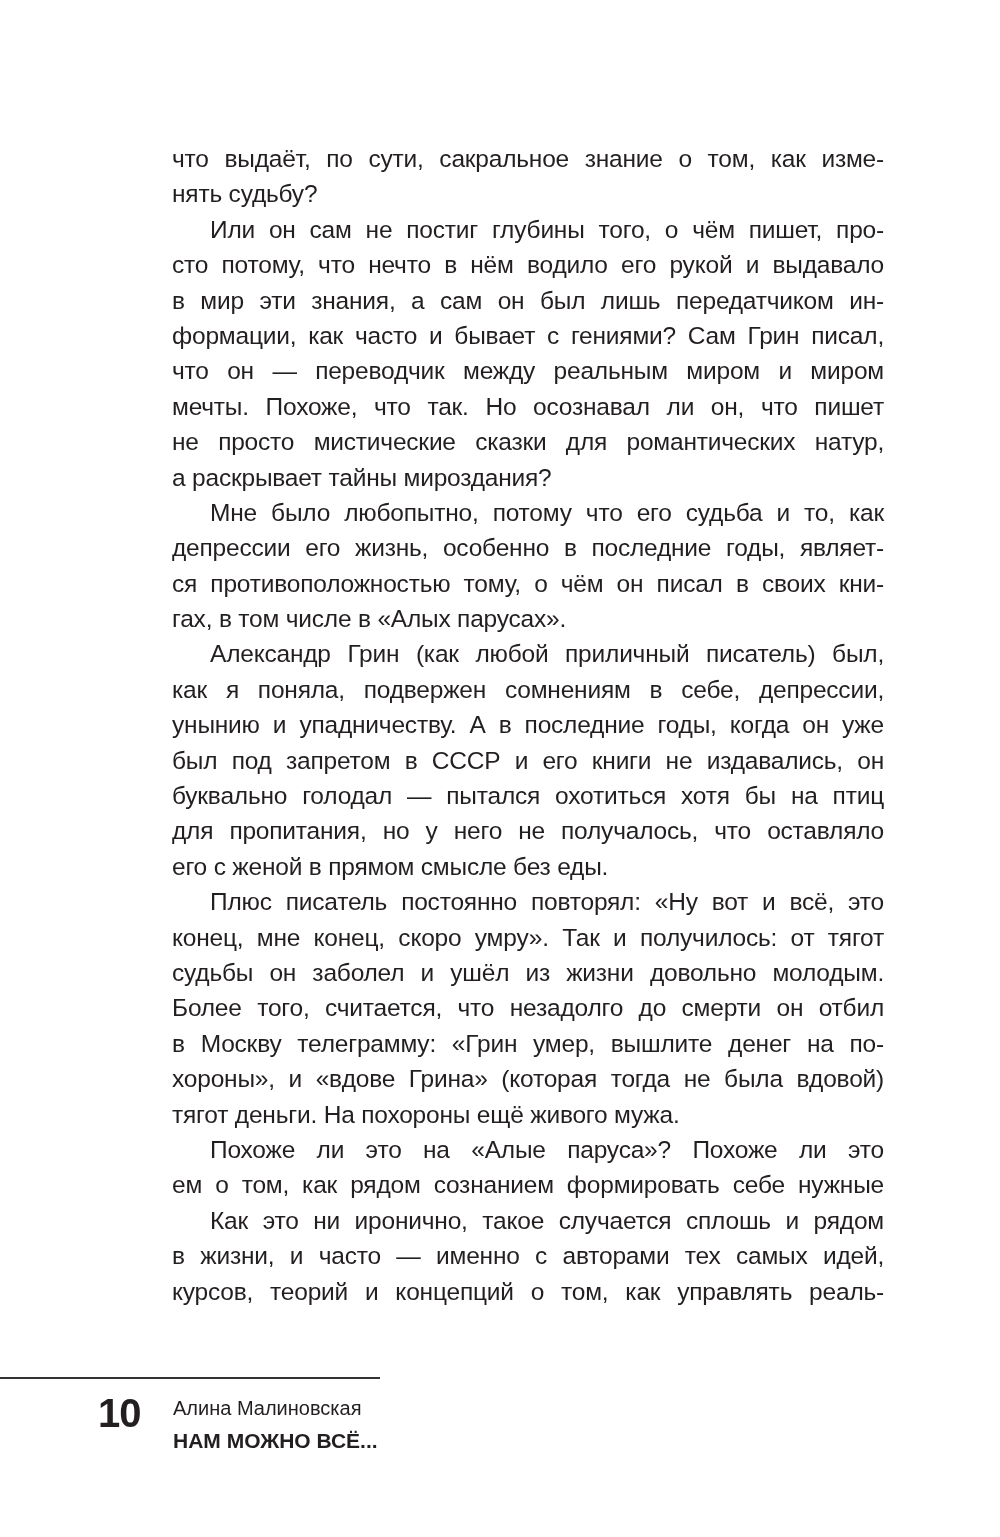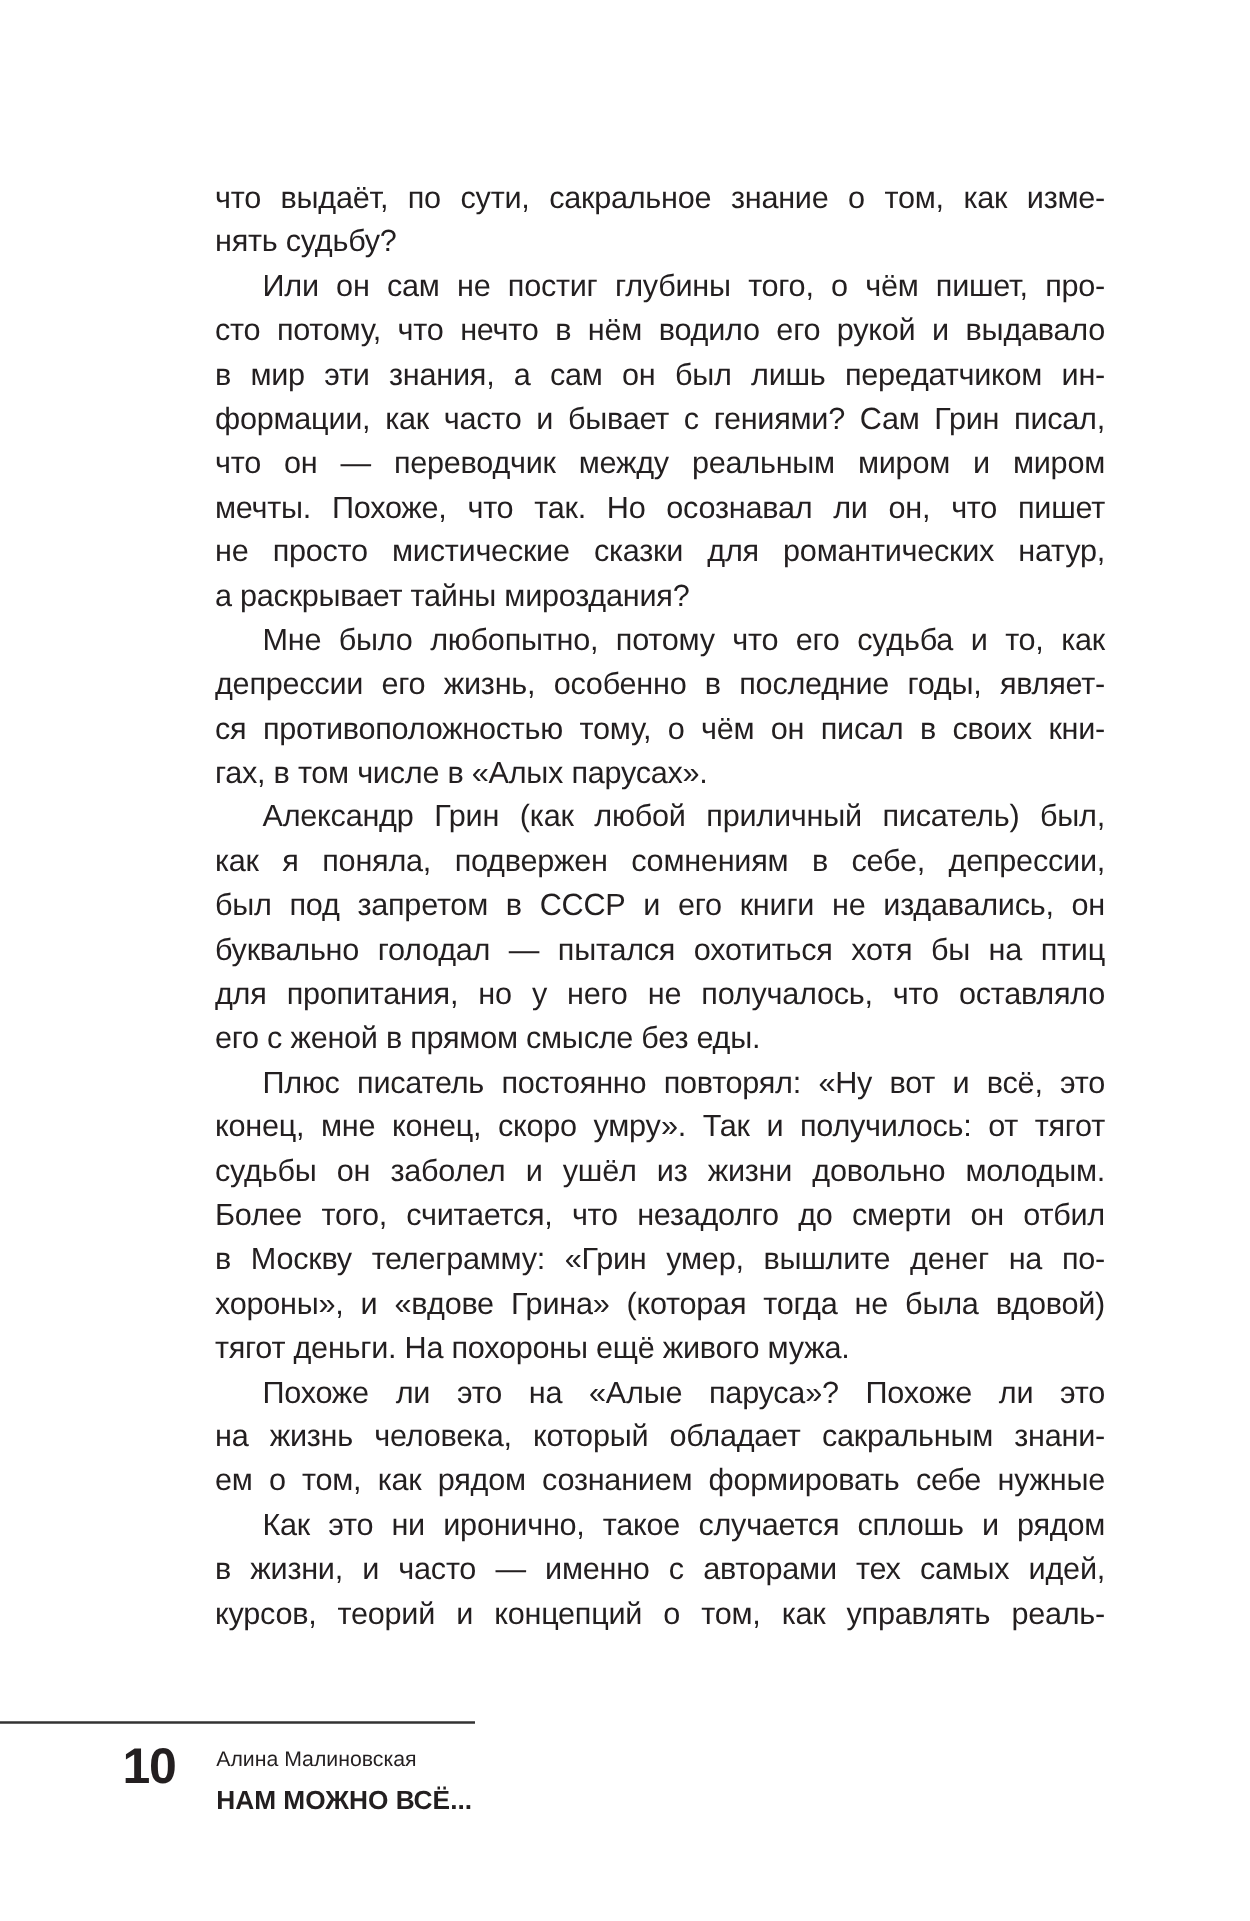--- a/index.html
+++ b/index.html
@@ -57,21 +57,21 @@
       font-size: 40px;
       font-weight: bold;
       line-height: 40px;
       letter-spacing: -1px;
       text-align: center;
     }
     .footer-author {
       position: absolute;
       left: 173px;
       top: 1396px;
-      font-size: 17px;
+      font-size: 20px;
       line-height: 24px;
       text-align: center;
     }
     .footer-title {
       position: absolute;
       left: 173px;
       top: 1429px;
       font-size: 21px;
       font-weight: bold;
       line-height: 24px;
@@ -97,37 +97,37 @@
     </div>
     <div class="para no-indent">
       <span class="line indent">Мне было любопытно, потому что его судьба и то, как</span>
       <span class="line">депрессии его жизнь, особенно в последние годы, являет-</span>
       <span class="line">ся противоположностью тому, о чём он писал в своих кни-</span>
       <span class="line last">гах, в том числе в «Алых парусах».</span>
     </div>
     <div class="para no-indent">
       <span class="line indent">Александр Грин (как любой приличный писатель) был,</span>
       <span class="line">как я поняла, подвержен сомнениям в себе, депрессии,</span>
+      <span class="line">унынию и упадничеству. А в последние годы, когда он уже</span>
       <span class="line">был под запретом в СССР и его книги не издавались, он</span>
       <span class="line">буквально голодал — пытался охотиться хотя бы на птиц</span>
       <span class="line">для пропитания, но у него не получалось, что оставляло</span>
       <span class="line last">его с женой в прямом смысле без еды.</span>
     </div>
     <div class="para no-indent">
       <span class="line indent">Плюс писатель постоянно повторял: «Ну вот и всё, это</span>
       <span class="line">конец, мне конец, скоро умру». Так и получилось: от тягот</span>
       <span class="line">судьбы он заболел и ушёл из жизни довольно молодым.</span>
       <span class="line">Более того, считается, что незадолго до смерти он отбил</span>
       <span class="line">в Москву телеграмму: «Грин умер, вышлите денег на по-</span>
       <span class="line">хороны», и «вдове Грина» (которая тогда не была вдовой)</span>
       <span class="line last">тягот деньги. На похороны ещё живого мужа.</span>
     </div>
     <div class="para no-indent">
       <span class="line indent">Похоже ли это на «Алые паруса»? Похоже ли это</span>
-      <span class="line">на жизнь человека, который обладает сакральным знани-</span>
       <span class="line">ем о том, как рядом сознанием формировать себе нужные</span>
     </div>
     <div class="para no-indent">
       <span class="line indent">Как это ни иронично, такое случается сплошь и рядом</span>
       <span class="line">в жизни, и часто — именно с авторами тех самых идей,</span>
       <span class="line">курсов, теорий и концепций о том, как управлять реаль-</span>
     </div>
   </div>
 
 <div class="footer-rule"></div>

